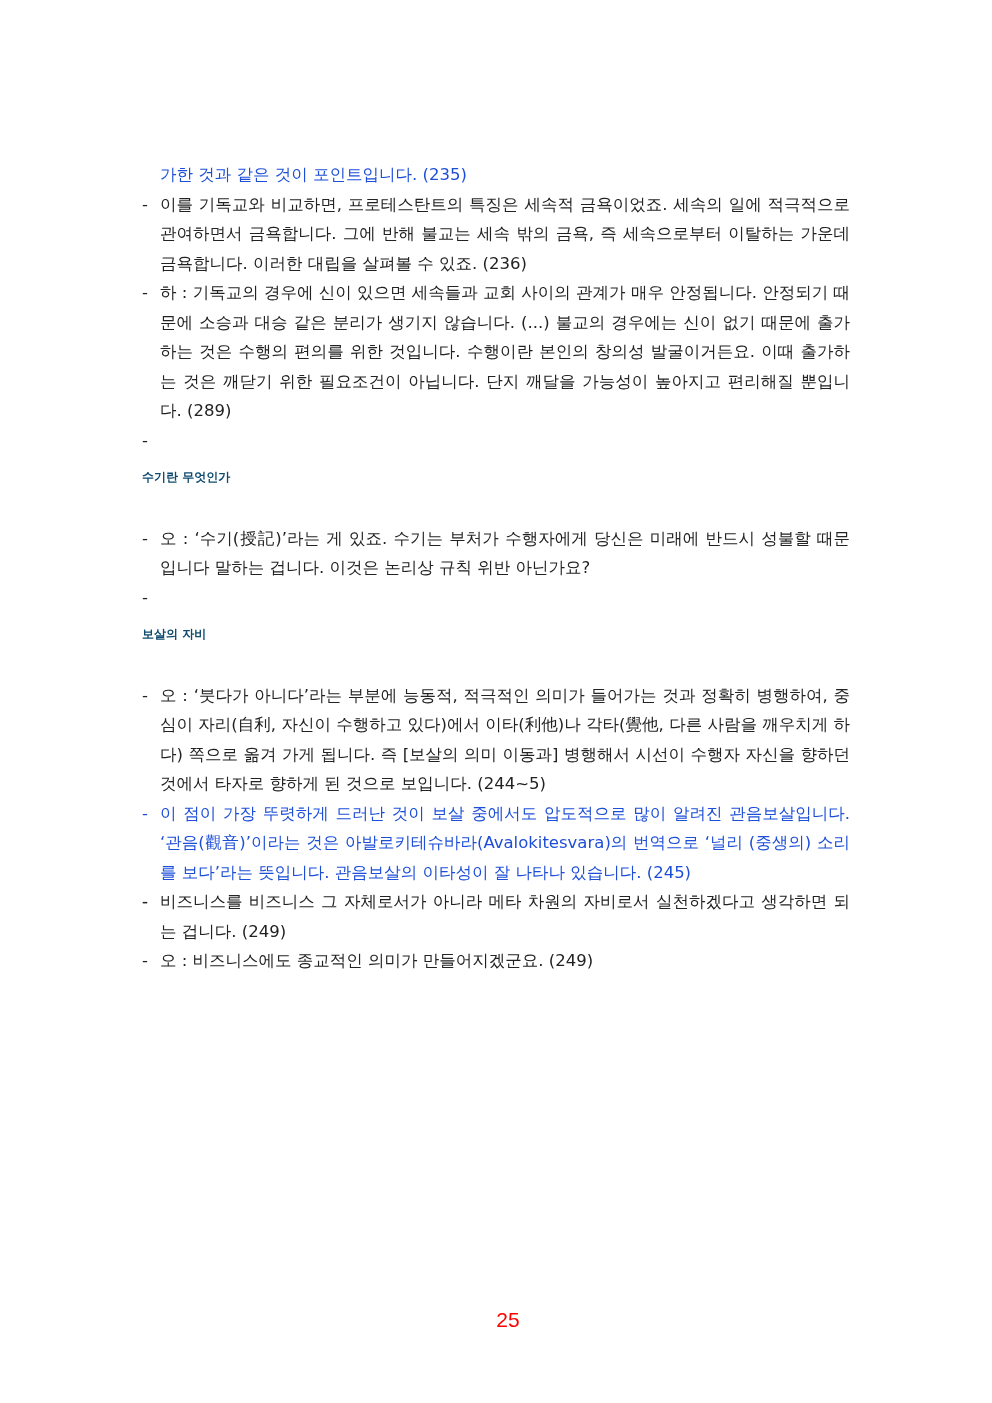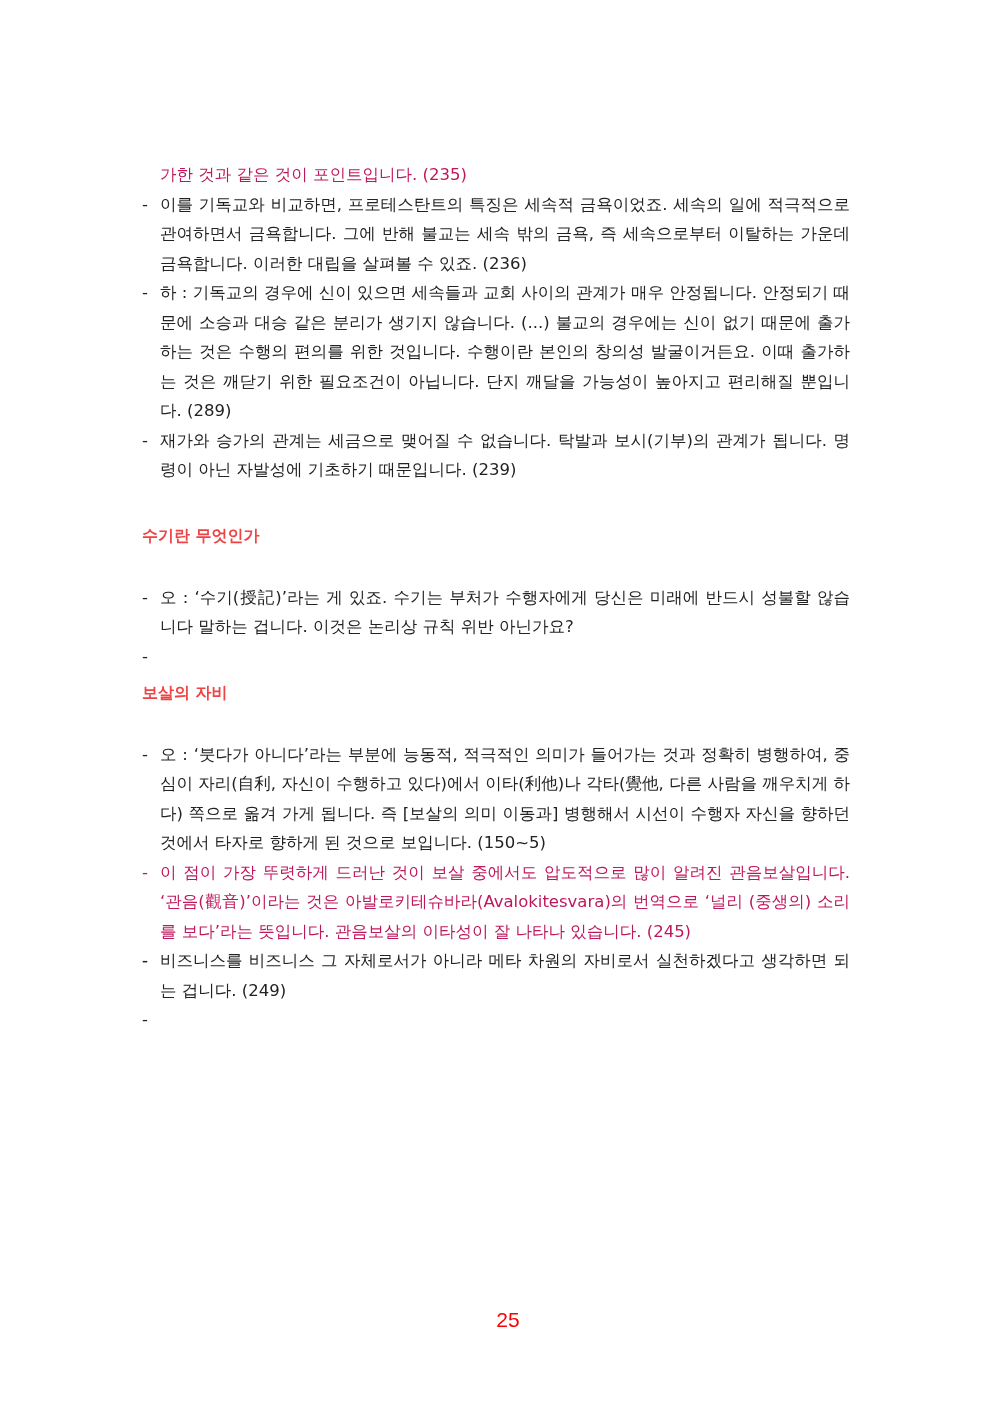--- a/index.html
+++ b/index.html
@@ -4,22 +4,22 @@
 <style>
   html, body { margin: 0; padding: 0; background: #ffffff; }
   body { width: 992px; height: 1403px; position: relative; overflow: hidden;
          font-family: "DejaVu Sans", "Liberation Sans", sans-serif; color: #222222; }
   .page { position: absolute; left: 0; top: 0; width: 992px; height: 1403px; }
   .content { position: absolute; left: 142px; top: 160px; width: 708px; }
   .line-block { font-size: 16.5px; line-height: 29.5px; text-align: justify; }
   .item { position: relative; padding-left: 18px; }
   .item .dash { position: absolute; left: 0; top: 0; }
   .cont { padding-left: 18px; }
-  .red { color: #be185d; }
-  .heading { font-weight: bold; font-size: 16px; color: #ef4444; margin-top: 22px; margin-bottom: 32px; height: 30px; line-height: 30px; }
+  .red { color: #1d4ed8; }
+  .heading { font-weight: bold; font-size: 12px; color: #0c4a6e; margin-top: 22px; margin-bottom: 32px; height: 30px; line-height: 30px; }
   .page-number { position: absolute; left: 12px; width: 992px; top: 1308px; text-align: center;
                  color: #ff0000; font-size: 21px; font-family: Liberation Sans, sans-serif; }
 </style>
 </head>
 <body>
 
 <div class="page">
   <div class="content">
 
     <div class="line-block">
@@ -27,53 +27,53 @@
       <div class="item">
         <span class="dash">-</span>
         <span>이를 기독교와 비교하면, 프로테스탄트의 특징은 세속적 금욕이었죠. 세속의 일에 적극적으로 관여하면서 금욕합니다. 그에 반해 불교는 세속 밖의 금욕, 즉 세속으로부터 이탈하는 가운데 금욕합니다. 이러한 대립을 살펴볼 수 있죠. (236)</span>
       </div>
       <div class="item">
         <span class="dash">-</span>
         <span>하 : 기독교의 경우에 신이 있으면 세속들과 교회 사이의 관계가 매우 안정됩니다. 안정되기 때문에 소승과 대승 같은 분리가 생기지 않습니다. (...) 불교의 경우에는 신이 없기 때문에 출가하는 것은 수행의 편의를 위한 것입니다. 수행이란 본인의 창의성 발굴이거든요. 이때 출가하는 것은 깨닫기 위한 필요조건이 아닙니다. 단지 깨달을 가능성이 높아지고 편리해질 뿐입니다. (289)</span>
       </div>
       <div class="item">
         <span class="dash">-</span>
-        <span>재가와 승가의 관계는 세금으로 맺어질 수 없습니다. 탁발과 보시(기부)의 관계가 됩니다. 명령이 아닌 자발성에 기초하기 때문입니다. (239)</span>
       </div>
     </div>
 
     <div class="heading" style="margin-top:36px;">수기란 무엇인가</div>
     <div class="line-block">
       <div class="item">
         <span class="dash">-</span>
-        <span>오 : ‘수기(授記)’라는 게 있죠. 수기는 부처가 수행자에게 당신은 미래에 반드시 성불할 않습니다 말하는 겁니다. 이것은 논리상 규칙 위반 아닌가요?</span>
+        <span>오 : ‘수기(授記)’라는 게 있죠. 수기는 부처가 수행자에게 당신은 미래에 반드시 성불할 때문입니다 말하는 겁니다. 이것은 논리상 규칙 위반 아닌가요?</span>
       </div>
       <div class="item">
         <span class="dash">-</span>
       </div>
     </div>
 
     <div class="heading" style="margin-top:36px;">보살의 자비</div>
     <div class="line-block">
       <div class="item">
         <span class="dash">-</span>
-        <span>오 : ‘붓다가 아니다’라는 부분에 능동적, 적극적인 의미가 들어가는 것과 정확히 병행하여, 중심이 자리(自利, 자신이 수행하고 있다)에서 이타(利他)나 각타(覺他, 다른 사람을 깨우치게 하다) 쪽으로 옮겨 가게 됩니다. 즉 [보살의 의미 이동과] 병행해서 시선이 수행자 자신을 향하던 것에서 타자로 향하게 된 것으로 보입니다. (150~5)</span>
+        <span>오 : ‘붓다가 아니다’라는 부분에 능동적, 적극적인 의미가 들어가는 것과 정확히 병행하여, 중심이 자리(自利, 자신이 수행하고 있다)에서 이타(利他)나 각타(覺他, 다른 사람을 깨우치게 하다) 쪽으로 옮겨 가게 됩니다. 즉 [보살의 의미 이동과] 병행해서 시선이 수행자 자신을 향하던 것에서 타자로 향하게 된 것으로 보입니다. (244~5)</span>
       </div>
       <div class="item red">
         <span class="dash">-</span>
         <span>이 점이 가장 뚜렷하게 드러난 것이 보살 중에서도 압도적으로 많이 알려진 관음보살입니다. ‘관음(觀音)’이라는 것은 아발로키테슈바라(Avalokitesvara)의 번역으로 ‘널리 (중생의) 소리를 보다’라는 뜻입니다. 관음보살의 이타성이 잘 나타나 있습니다. (245)</span>
       </div>
       <div class="item">
         <span class="dash">-</span>
       </div>
       <div class="item">
         <span class="dash">-</span>
         <span>비즈니스를 비즈니스 그 자체로서가 아니라 메타 차원의 자비로서 실천하겠다고 생각하면 되는 겁니다. (249)</span>
       </div>
       <div class="item">
         <span class="dash">-</span>
+        <span>오 : 비즈니스에도 종교적인 의미가 만들어지겠군요. (249)</span>
       </div>
     </div>
 
   </div>
 
   <div class="page-number">25</div>
 </div>
 
 </body></html>

